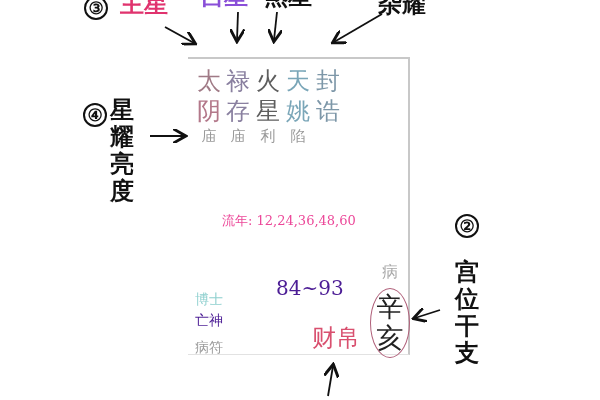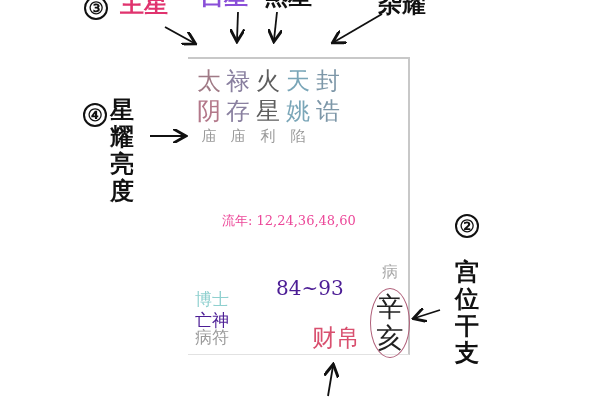--- a/index.html
+++ b/index.html
@@ -42,21 +42,21 @@
     }
     .liunian {
       position: absolute; left: 222px; top: 212px; font-size: 13px;
       color: #ec4899; white-space: nowrap; font-family: "DejaVu Serif", serif;
     }
     .range {
       position: absolute; left: 276px; top: 276px; font-size: 20px; color: #4c1d95;
       font-family: "DejaVu Serif", serif; white-space: nowrap;
     }
     .small-god {
-      position: absolute; left: 195px; font-size: 17px; line-height: 20px;
+      position: absolute; left: 195px; font-size: 14px; line-height: 20px;
       font-family: "DejaVu Sans", sans-serif; white-space: nowrap;
     }
     .palace-name {
       position: absolute; left: 312px; top: 322px; font-size: 24px;
       color: #d9506f; font-family: "DejaVu Sans", sans-serif; white-space: nowrap;
     }
     .sheng {
       position: absolute; left: 382px; top: 262px; font-size: 16px; color: #a8a8a8;
       font-family: "DejaVu Sans", sans-serif;
     }
@@ -123,21 +123,21 @@
 <div class="bright" style="left:226px;">庙</div>
 <div class="bright" style="left:256px;">利</div>
 <div class="bright" style="left:286px;">陷</div>
 
 <div class="liunian">流年: 12,24,36,48,60</div>
 
 <div class="range">84~93</div>
 
 <div class="small-god" style="top:289px; color:#8fd0cf;">博士</div>
 <div class="small-god" style="top:310px; color:#4c1d95;text-align:center;">亡神</div>
-<div class="small-god" style="top:327px; color:#9a9a9a;">病符</div>
+<div class="small-god" style="top:337px; color:#9a9a9a;">病符</div>
 
 <div class="sheng">病</div>
 
 <div class="palace-name">财帛</div>
 
 <div class="ganzhi-oval"></div>
 <div class="ganzhi">
   <div>辛</div>
   <div>亥</div>
 </div>

